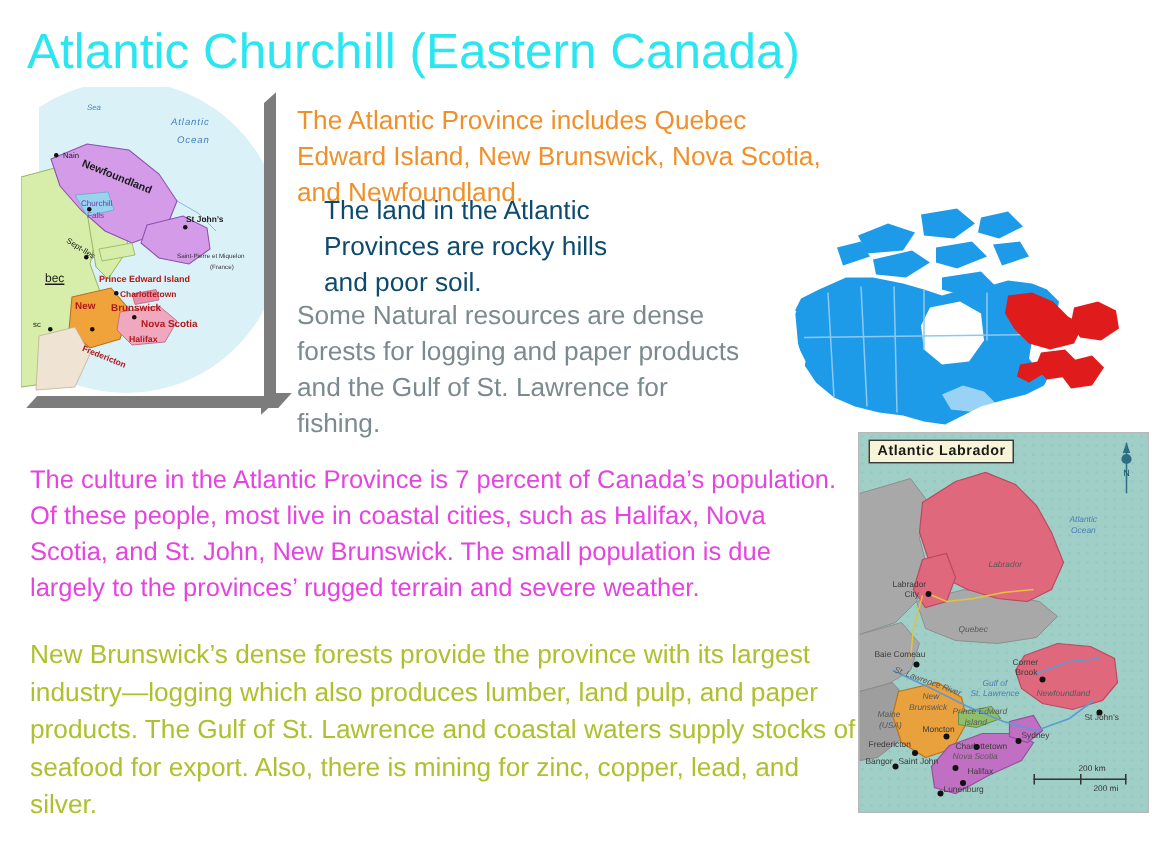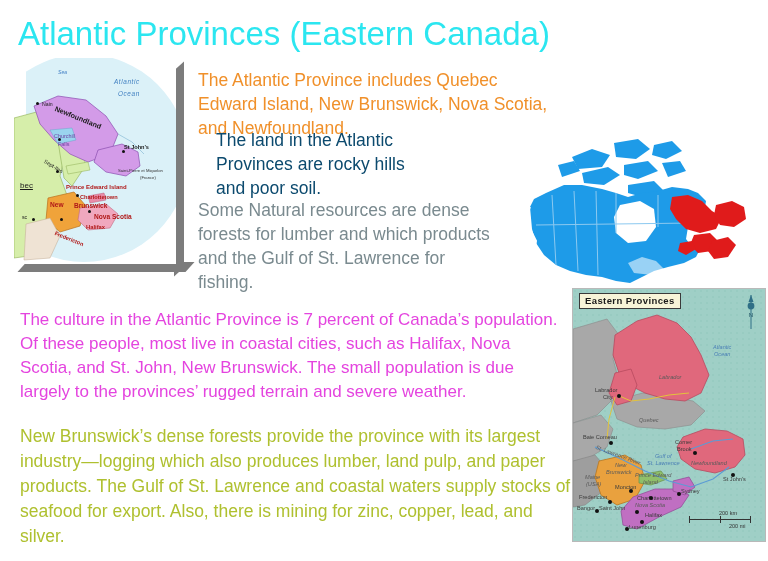--- a/index.html
+++ b/index.html
@@ -148,21 +148,21 @@
     position: absolute;
     width: 3px; height: 3px;
     border-radius: 50%;
     background: #111;
     z-index: 7;
   }
 </style>
 </head>
 <body>
 
-<div id="slide-title">Atlantic Provinces (Eastern Canada)</div>
+<div id="slide-title">Atlantic Churchill (Eastern Canada)</div>
 
 <div id="map-atlantic-canada">
   <div class="bevel-bottom"></div>
   <div class="bevel-right"></div>
   <div class="canvas">
     <svg width="162" height="206" viewBox="0 0 162 206">
 
       <ellipse cx="70" cy="100" rx="104" ry="104" fill="#DBF1F8"></ellipse>
       <rect x="0" y="0" width="12" height="206" fill="#ffffff"></rect>
 
@@ -192,21 +192,21 @@
     <span class="m1-lbl" style="left:100px; top:21px;  color:#3f7fc0; font-style:italic; font-size:6.4px; letter-spacing:.6px;">Atlantic</span>
     <span class="m1-lbl" style="left:104px; top:33px;  color:#3f7fc0; font-style:italic; font-size:6.4px; letter-spacing:.6px;">Ocean</span>
     <span class="m1-lbl" style="left:28px;  top:43px;  color:#222; font-size:5.2px;">Nain</span>
     <span class="m1-lbl" style="left:42px;  top:48px;  color:#1a1a1a; font-size:7.2px; font-weight:bold; transform:rotate(22deg); transform-origin:left top;">Newfoundland</span>
     <span class="m1-lbl" style="left:40px;  top:75px;  color:#6c3fa0; font-size:5.4px;">Churchill</span>
     <span class="m1-lbl" style="left:44px;  top:83px;  color:#6c3fa0; font-size:5.4px;">Falls</span>
     <span class="m1-lbl" style="left:110px; top:86px;  color:#1a1a1a; font-size:5.6px; font-weight:bold;">St John’s</span>
     <span class="m1-lbl" style="left:32px;  top:100px; color:#1a1a1a; font-size:5.4px; transform:rotate(32deg); transform-origin:left top;">Sept-Iles</span>
     <span class="m1-lbl" style="left:104px; top:110px; color:#333; font-size:4.2px;">Saint-Pierre et Miquelon</span>
     <span class="m1-lbl" style="left:126px; top:117px; color:#333; font-size:4.2px;">(France)</span>
-    <span class="m1-lbl" style="left:6px;   top:125px; color:#1a1a1a; font-size:8px;text-decoration:underline;">bec</span>
+    <span class="m1-lbl" style="left:16px;   top:125px; color:#1a1a1a; font-size:8px;text-decoration:underline;">bec</span>
     <span class="m1-lbl" style="left:52px;  top:126px; color:#b01818; font-size:6px; font-weight:bold;">Prince Edward Island</span>
     <span class="m1-lbl" style="left:66px;  top:136px; color:#b01818; font-size:5.6px; font-weight:bold;">Charlottetown</span>
     <span class="m1-lbl" style="left:36px;  top:144px; color:#b01818; font-size:6.6px; font-weight:bold;">New</span>
     <span class="m1-lbl" style="left:60px;  top:145px; color:#b01818; font-size:6.6px; font-weight:bold;">Brunswick</span>
     <span class="m1-lbl" style="left:80px;  top:156px; color:#b01818; font-size:6.6px; font-weight:bold;">Nova Scotia</span>
     <span class="m1-lbl" style="left:72px;  top:166px; color:#b01818; font-size:5.8px; font-weight:bold;">Halifax</span>
     <span class="m1-lbl" style="left:42px;  top:172px; color:#b01818; font-size:5.6px; font-weight:bold; transform:rotate(22deg); transform-origin:left top;">Fredericton</span>
     <span class="m1-lbl" style="left:8px;   top:156px; color:#1a1a1a; font-size:5.2px;">sc</span>
 
     <span class="m1-dot" style="left:44px; top:80px;"></span>
@@ -217,21 +217,21 @@
     <span class="m1-dot" style="left:74px; top:152px;"></span>
     <span class="m1-dot" style="left:46px; top:160px;"></span>
     <span class="m1-dot" style="left:18px; top:160px;"></span>
   </div>
 </div>
 
 <div class="para" id="para-intro">The Atlantic Province includes Quebec Edward Island, New Brunswick, Nova Scotia, and Newfoundland.</div>
 
 <div class="para" id="para-land">The land in the Atlantic Provinces are rocky hills and poor soil.</div>
 
-<div class="para" id="para-res">Some Natural resources are dense forests for lumber and which products and the Gulf of St. Lawrence for fishing.</div>
+<div class="para" id="para-res">Some Natural resources are dense forests for logging and paper products and the Gulf of St. Lawrence for fishing.</div>
 
 <div class="para" id="para-culture">The culture in the Atlantic Province is 7 percent of Canada’s population. Of these people, most live in coastal cities, such as Halifax, Nova Scotia, and St. John, New Brunswick. The small population is due largely to the provinces’ rugged terrain and severe weather.</div>
 
 <div class="para" id="para-nb">New Brunswick’s dense forests provide the province with its largest industry—logging which also produces lumber, land pulp, and paper products. The Gulf of St. Lawrence and coastal waters supply stocks of seafood for export. Also, there is mining for zinc, copper, lead, and silver.</div>
 
 <div id="map-canada-highlight">
   <svg width="252" height="160" viewBox="0 0 252 160">
 
     <g fill="#1E9BE8">
       <path d="M56 22 L76 14 L94 20 L86 32 L62 34 Z"></path>
@@ -313,21 +313,21 @@
     <g fill="none" stroke="#E3C33C" stroke-width="1">
       <path d="M44 106 L58 112 L76 110 L96 106 L116 104"></path>
       <path d="M42 108 L36 130 L34 150"></path>
     </g>
     <g fill="none" stroke="#5B9BD5" stroke-width="1.1">
       <path d="M22 158 L48 170 L72 182 L96 192 L118 198 L140 190 L156 178"></path>
       <path d="M118 160 L140 152 L160 150"></path>
     </g>
   </svg>
 
-  <div class="ap-title">Eastern Provinces</div>
+  <div class="ap-title">Atlantic Labrador</div>
 
   <div class="ap-compass">
     <svg width="10" height="34" viewBox="0 0 10 34">
       <line x1="5" y1="0" x2="5" y2="34" stroke="#2f6f86" stroke-width="1"></line>
       <polygon points="5,0 2.5,7 7.5,7" fill="#2f6f86"></polygon>
       <circle cx="5" cy="11" r="3.4" fill="#2f6f86"></circle>
       <text x="5" y="22" font-size="6" fill="#1b4e60" text-anchor="middle" font-family="Liberation Sans, sans-serif">N</text>
     </svg>
   </div>
 

